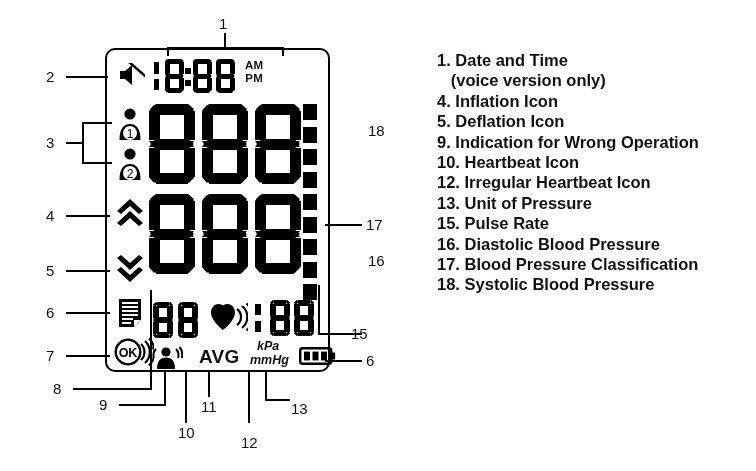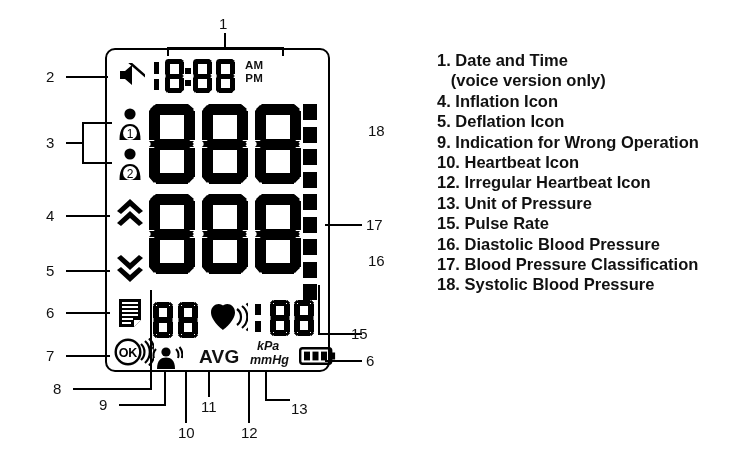--- a/index.html
+++ b/index.html
@@ -407,21 +407,21 @@
   <div class="ln lnh" style="left:119px;top:404px;width:47px;"></div>
   <div class="num" style="left:99px;top:397px;">9</div>
 
   <div class="ln lnv" style="left:185px;top:372px;height:51px;"></div>
   <div class="num" style="left:178px;top:425px;">10</div>
 
   <div class="ln lnv" style="left:208px;top:372px;height:25px;"></div>
   <div class="num" style="left:201px;top:399px;">11</div>
 
   <div class="ln lnv" style="left:248px;top:372px;height:51px;"></div>
-  <div class="num" style="left:241px;top:425px;">12</div>
+  <div class="num" style="left:241px;top:435px;">12</div>
 
   <div class="ln lnv" style="left:265px;top:372px;height:29px;"></div>
   <div class="ln lnh" style="left:265px;top:399px;width:25px;"></div>
   <div class="num" style="left:291px;top:392px;margin-top:9px;">13</div>
 
   <div class="num" style="left:368px;top:123px;">18</div>
 
   <div class="ln lnh" style="left:325px;top:224px;width:37px;"></div>
   <div class="num" style="left:366px;top:217px;">17</div>
 

